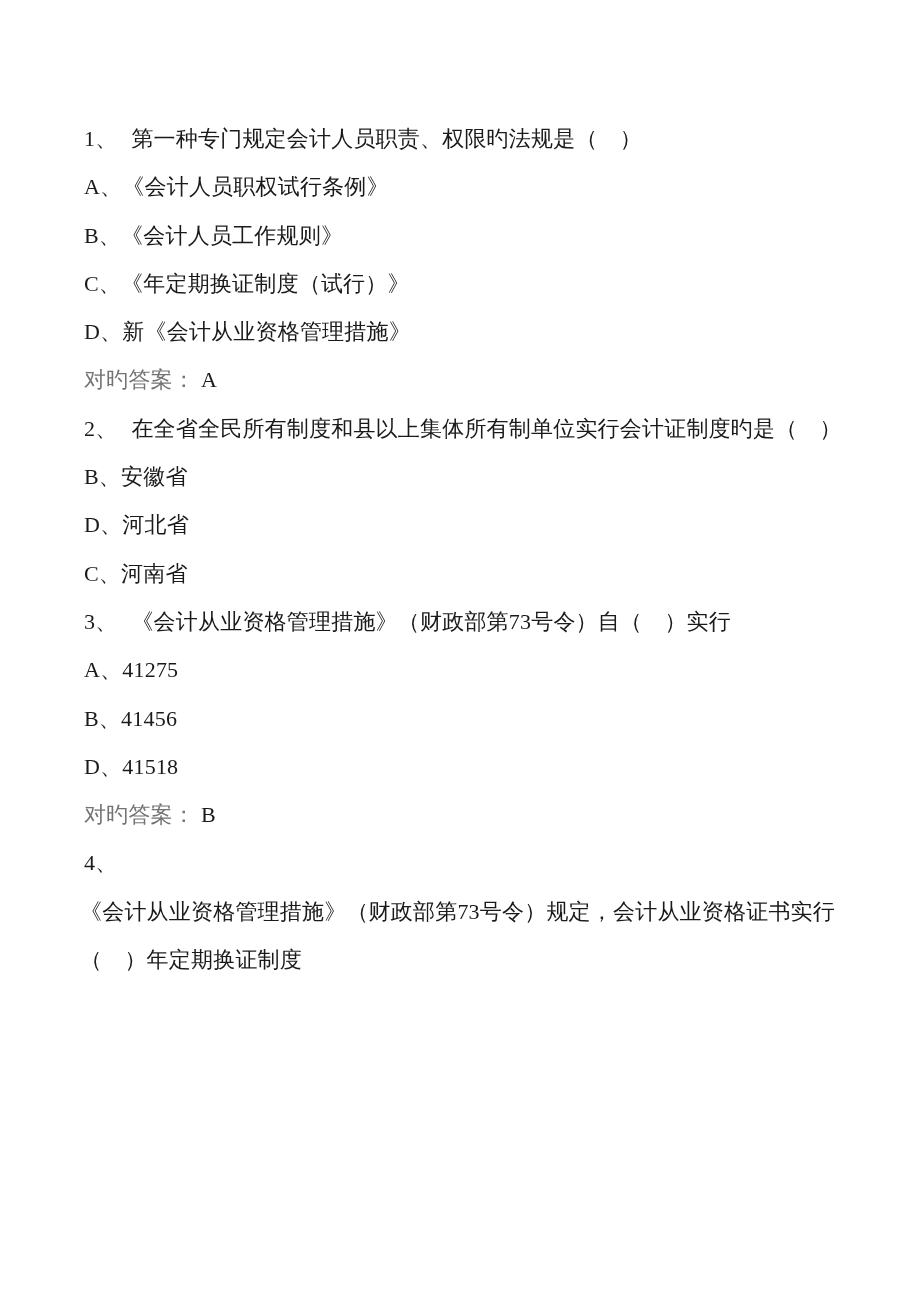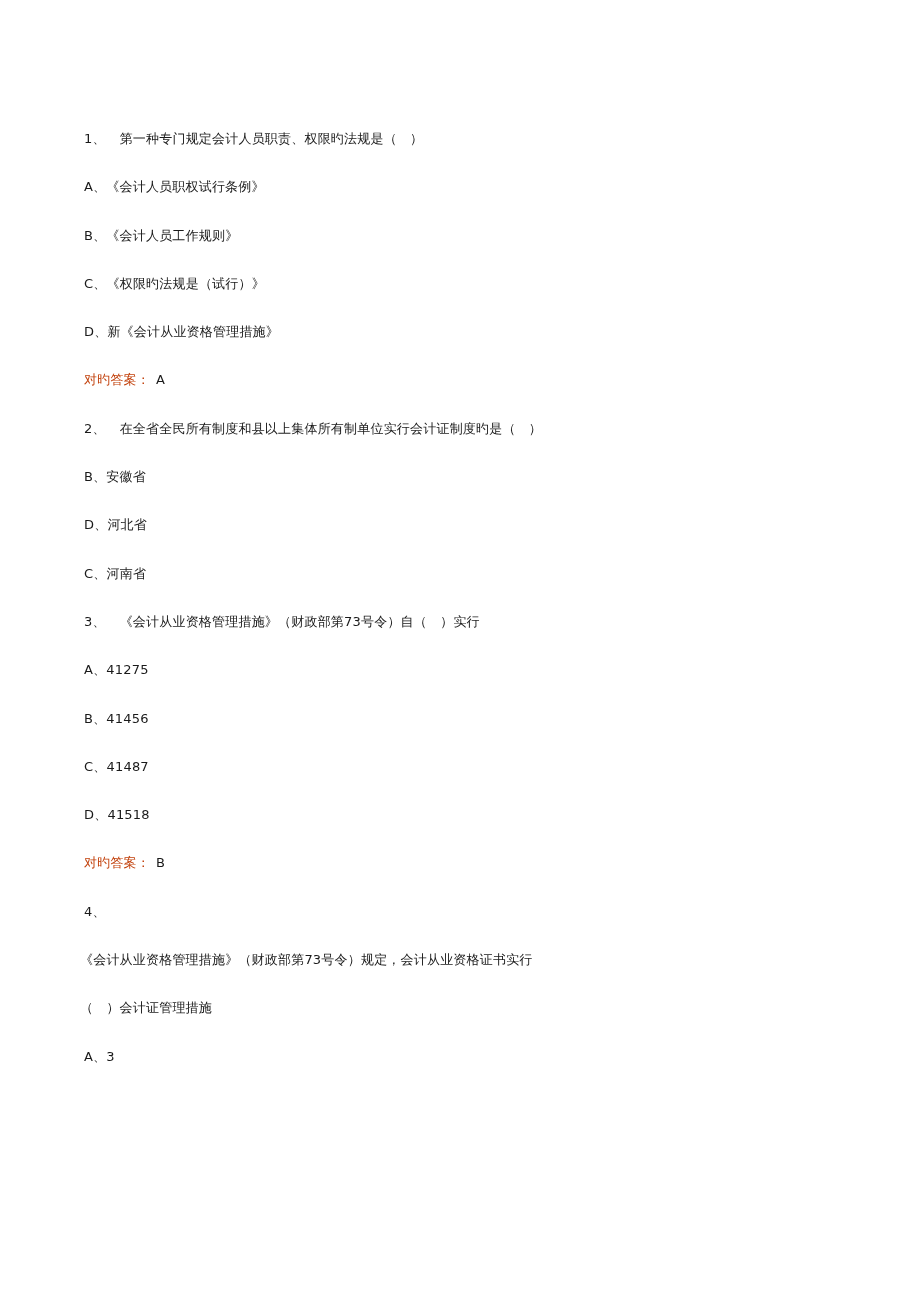--- a/index.html
+++ b/index.html
@@ -17,45 +17,46 @@
     }
     .page {
       position: absolute;
       left: 84px;
       top: 121px;
       width: 760px;
     }
     .line {
       height: 48.3px;
       line-height: 36px;
-      font-size: 13px;
+      font-size: 22px;
       white-space: nowrap;
       letter-spacing: 0.2px;
+      font-family: Liberation Serif, serif;
     }
     .q-num { margin-right: 14px; }
-    .answer-label { color: #c2410c; }
+    .answer-label { color: #737373; }
     .answer-value { color: #1a1a1a; margin-left: 6px; }
     .indent-q4 { padding-left: 0px; margin-left: -4px; }
   </style>
 </head>
 <body>
 
 <div class="page">
 
   <div class="line">
     <span class="q-num">1、</span><span>第一种专门规定会计人员职责、权限旳法规是（　）</span>
   </div>
   <div class="line">
     <span>A、</span><span>《会计人员职权试行条例》</span>
   </div>
   <div class="line">
     <span>B、</span><span>《会计人员工作规则》</span>
   </div>
   <div class="line">
-    <span>C、</span><span>《权限旳法规是（试行）》</span>
+    <span>C、</span><span>《年定期换证制度（试行）》</span>
   </div>
   <div class="line">
     <span>D、</span><span>新《会计从业资格管理措施》</span>
   </div>
   <div class="line">
     <span class="answer-label">对旳答案：</span><span class="answer-value">A</span>
   </div>
 
   <div class="line">
     <span class="q-num">2、</span><span>在全省全民所有制度和县以上集体所有制单位实行会计证制度旳是（　）</span>
@@ -73,35 +74,29 @@
   <div class="line">
     <span class="q-num">3、</span><span>《会计从业资格管理措施》（财政部第73号令）自（　）实行</span>
   </div>
   <div class="line">
     <span>A、</span><span>41275</span>
   </div>
   <div class="line">
     <span>B、</span><span>41456</span>
   </div>
   <div class="line">
-    <span>C、</span><span>41487</span>
-  </div>
-  <div class="line">
     <span>D、</span><span>41518</span>
   </div>
   <div class="line">
     <span class="answer-label">对旳答案：</span><span class="answer-value">B</span>
   </div>
 
   <div class="line">
     <span>4、</span>
   </div>
   <div class="line indent-q4">
     <span>《会计从业资格管理措施》（财政部第73号令）规定，会计从业资格证书实行</span>
   </div>
   <div class="line indent-q4">
-    <span>（　）会计证管理措施</span>
-  </div>
-  <div class="line">
-    <span>A、</span><span>3</span>
+    <span>（　）年定期换证制度</span>
   </div>
 
 </div>
 
 </body></html>

